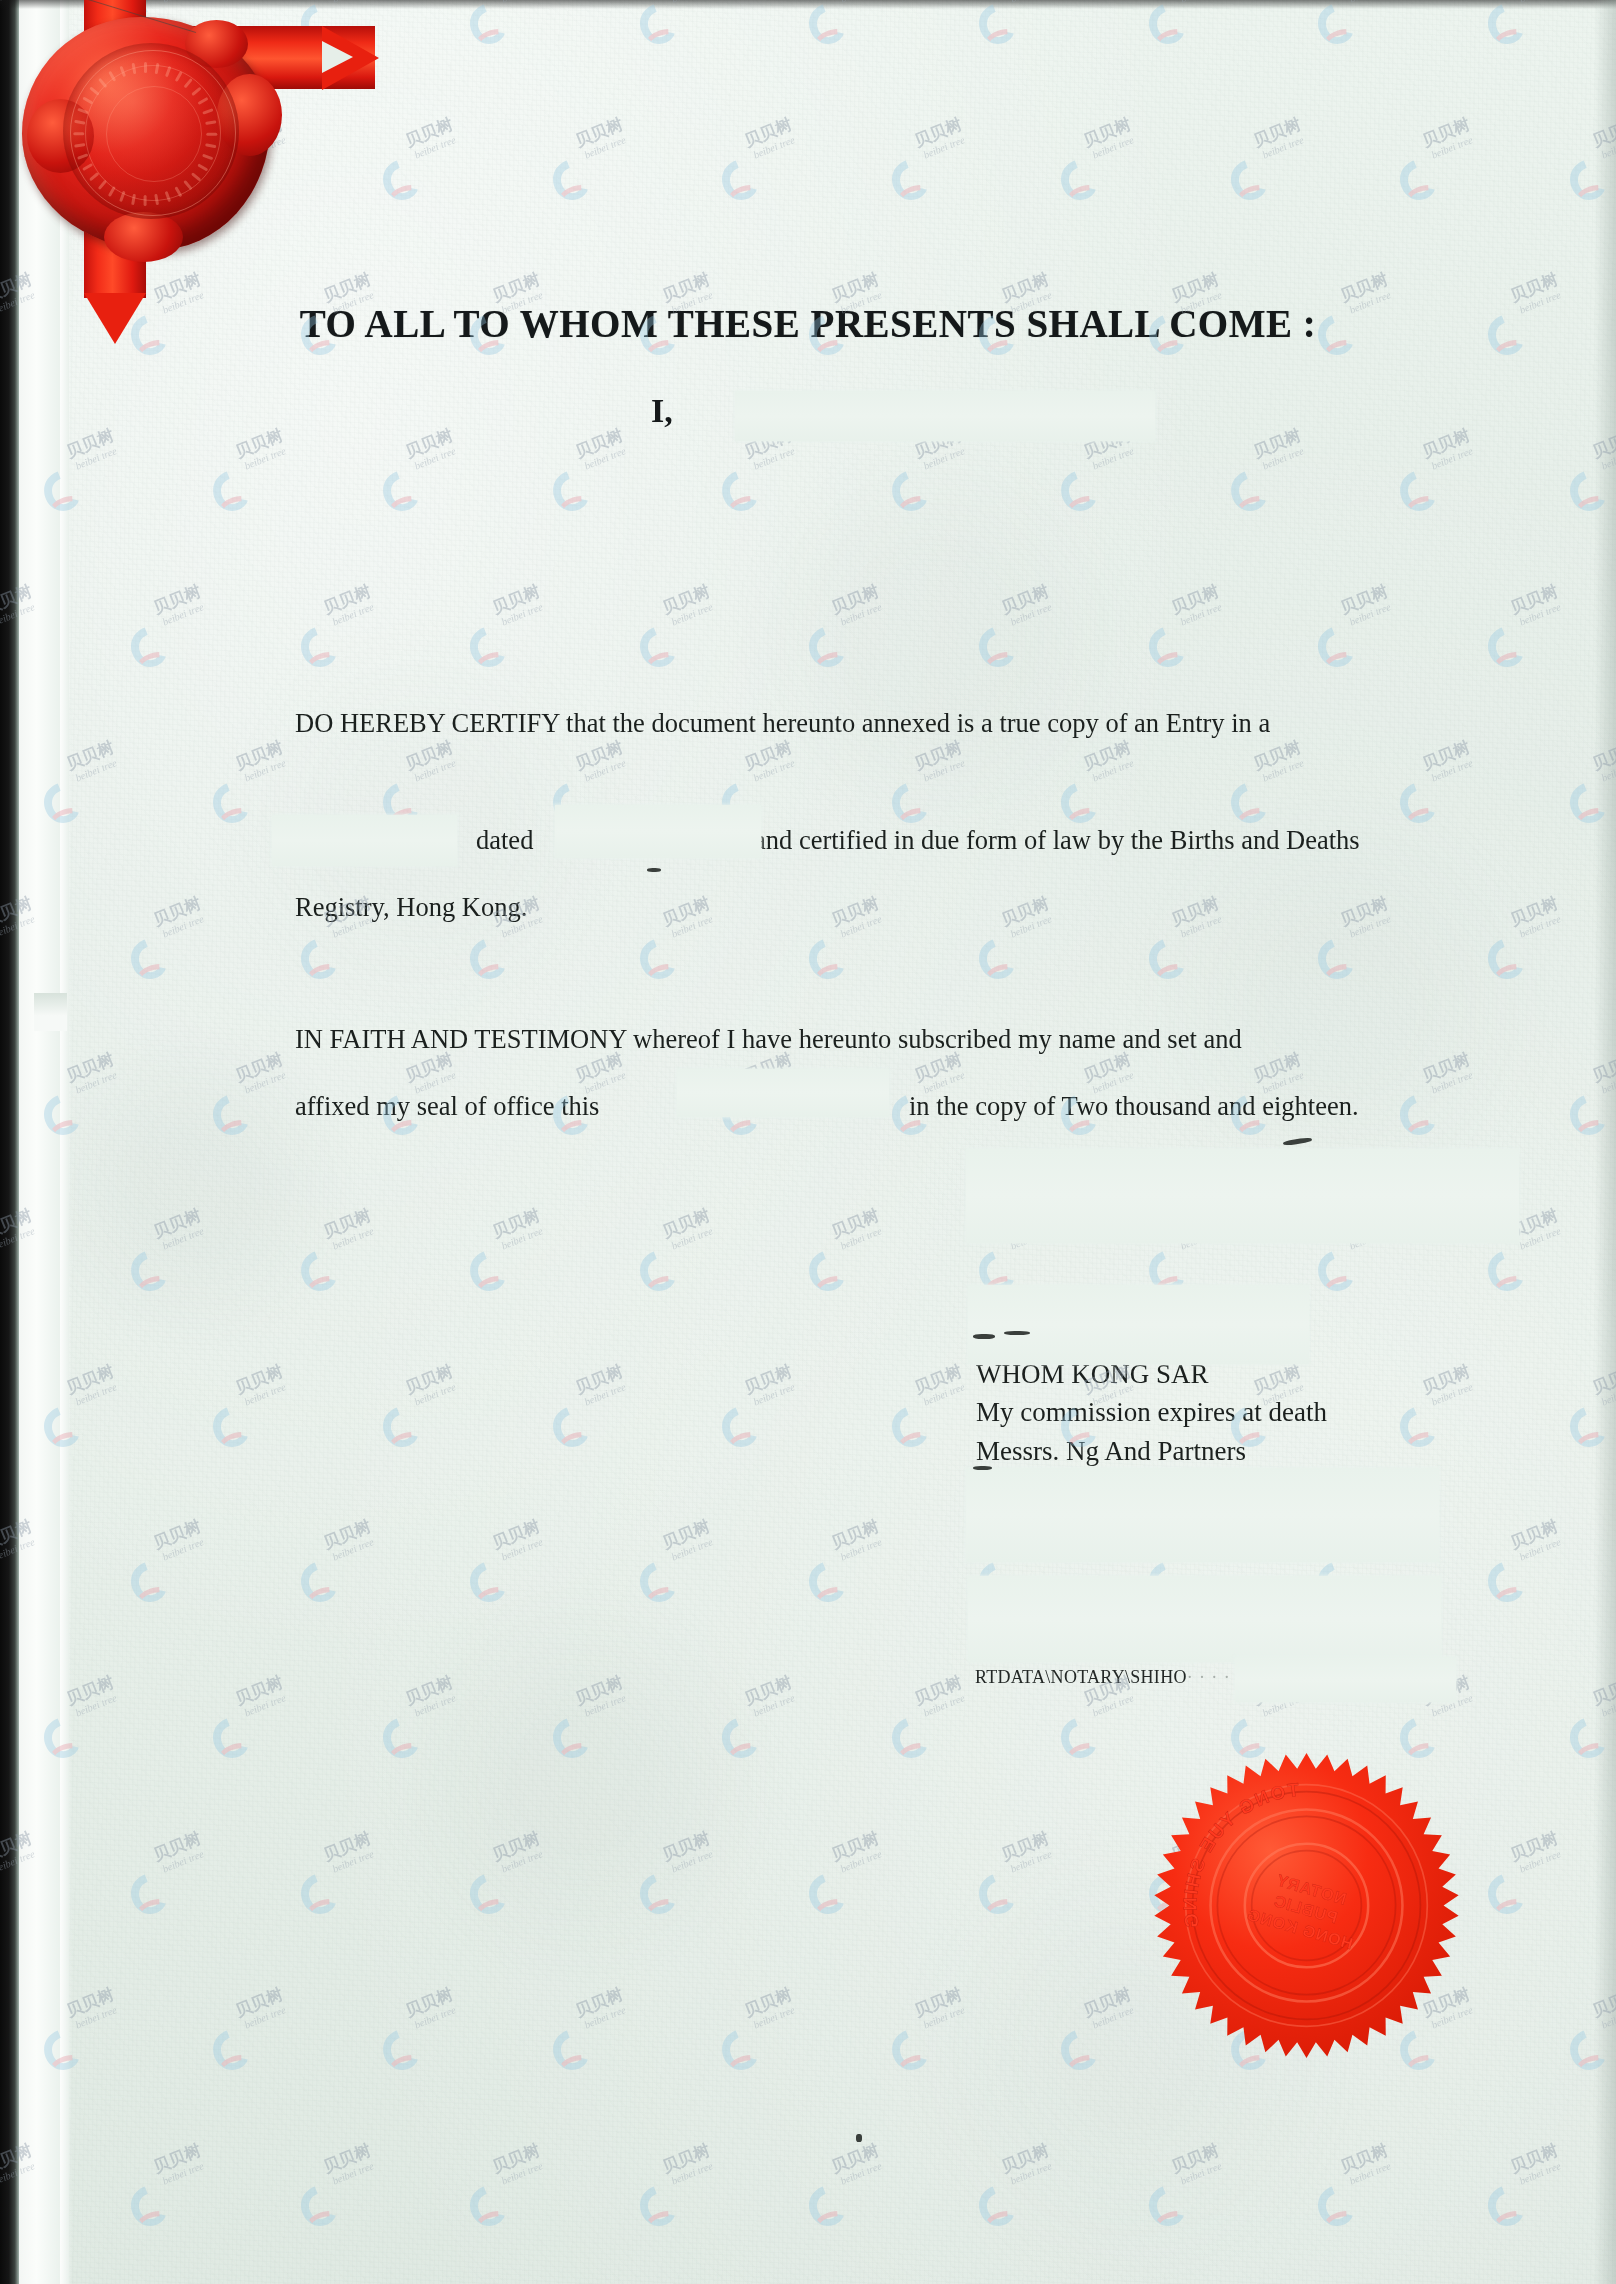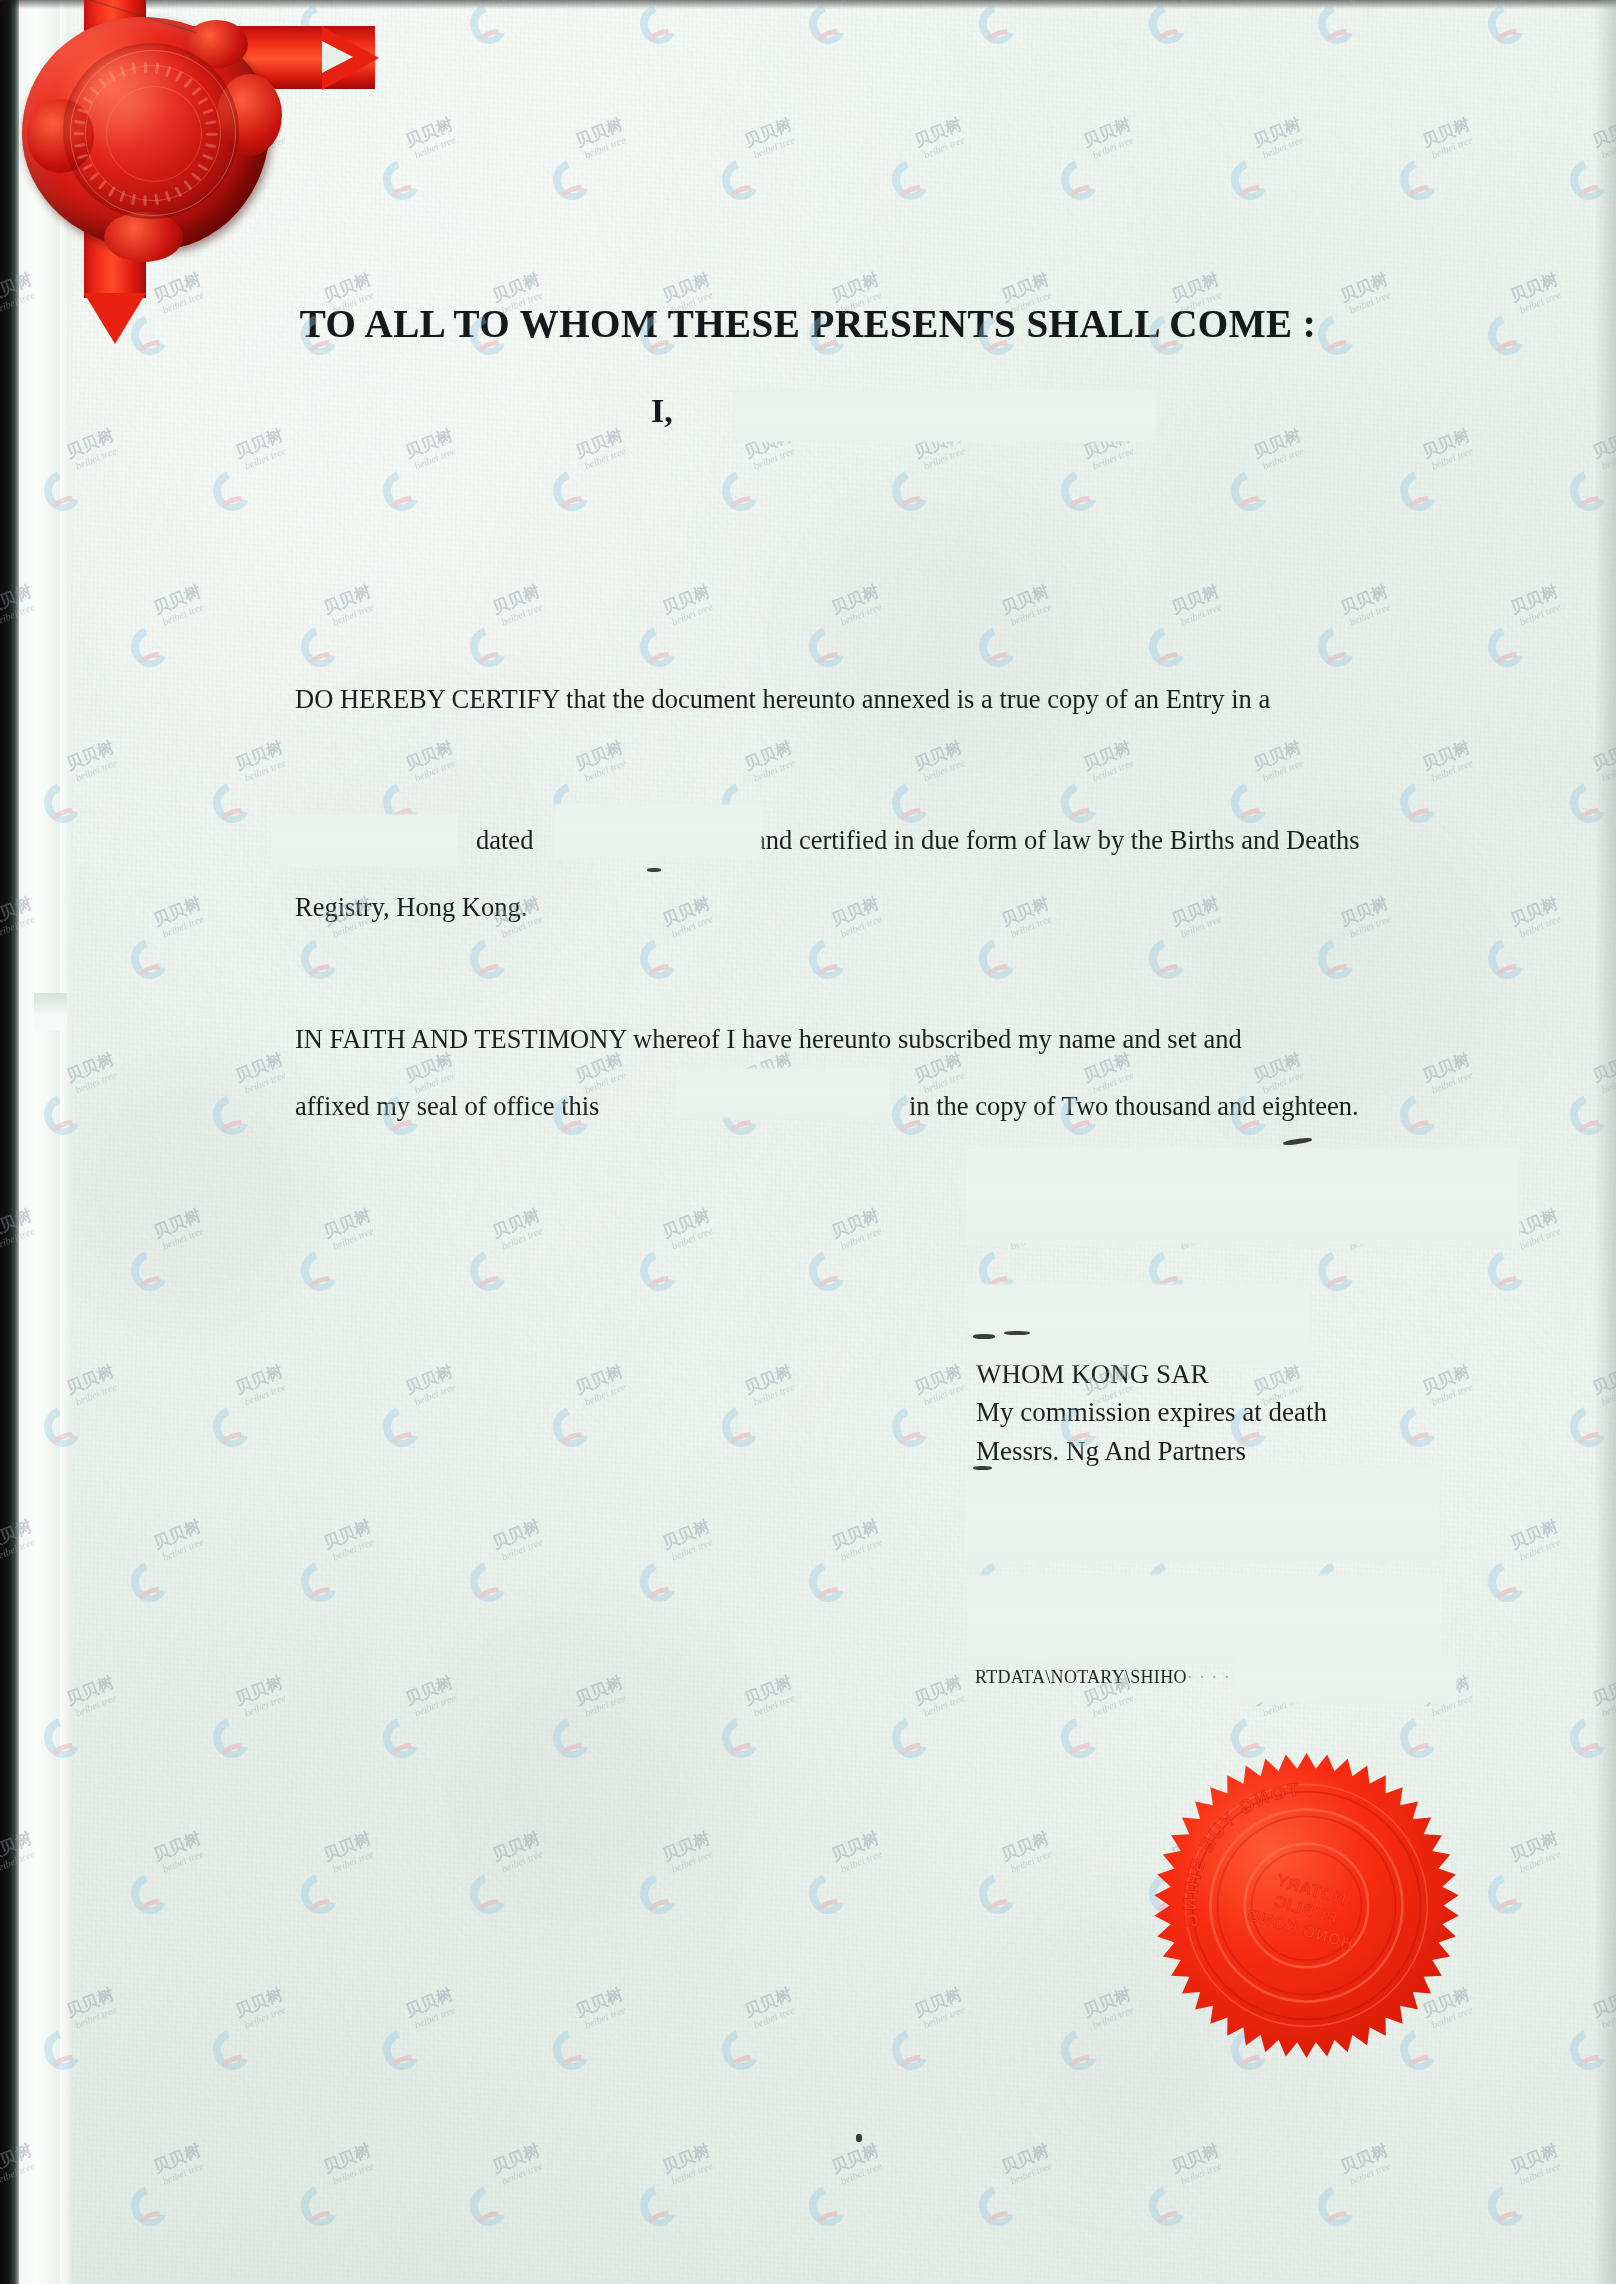--- a/index.html
+++ b/index.html
@@ -340,21 +340,21 @@
   <div class="scan-top-shadow"></div>
   <div class="scan-right-shadow"></div>
 
   <div class="content">
 
     <div class="title-line">TO ALL TO WHOM THESE PRESENTS SHALL COME :</div>
 
     <div class="i-line">I,</div>
 
 
-    <div class="body-line" style="top:684px;">DO HEREBY CERTIFY that the document hereunto annexed is a true copy of an Entry in a</div>
+    <div class="body-line" style="top:708px;">DO HEREBY CERTIFY that the document hereunto annexed is a true copy of an Entry in a</div>
 
     <div class="body-line" style="top:825px; left:476px;">dated</div>
     <div class="body-line" style="top:825px; left:754px; width:754px;">and certified in due form of law by the Births and Deaths</div>
 
     <div class="body-line" style="top:892px;">Registry, Hong Kong.</div>
 
     <div class="body-line" style="top:1024px;">IN FAITH AND TESTIMONY whereof I have hereunto subscribed my name and set and</div>
     <div class="body-line" style="top:1091px;">affixed my seal of office this</div>
     <div class="body-line" style="top:1091px; left:909px; width:617px;">in the copy of Two thousand and eighteen.</div>
 

